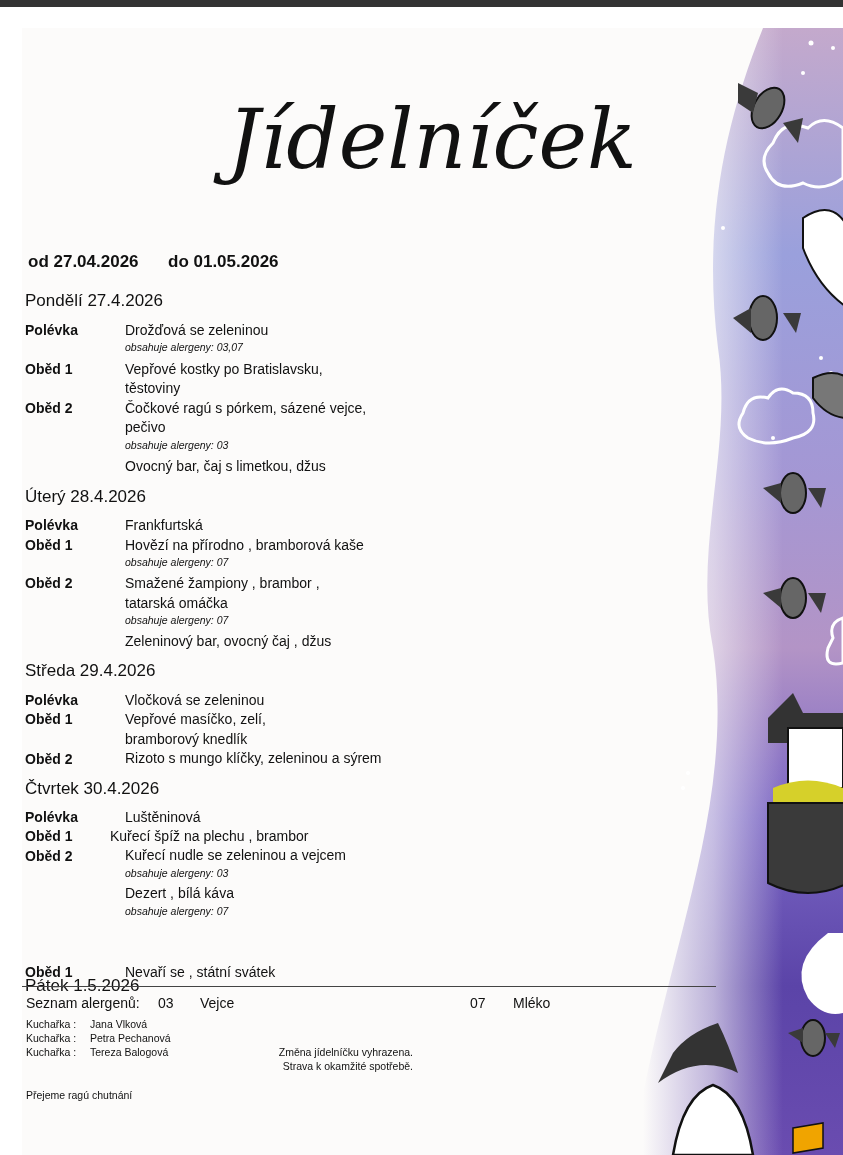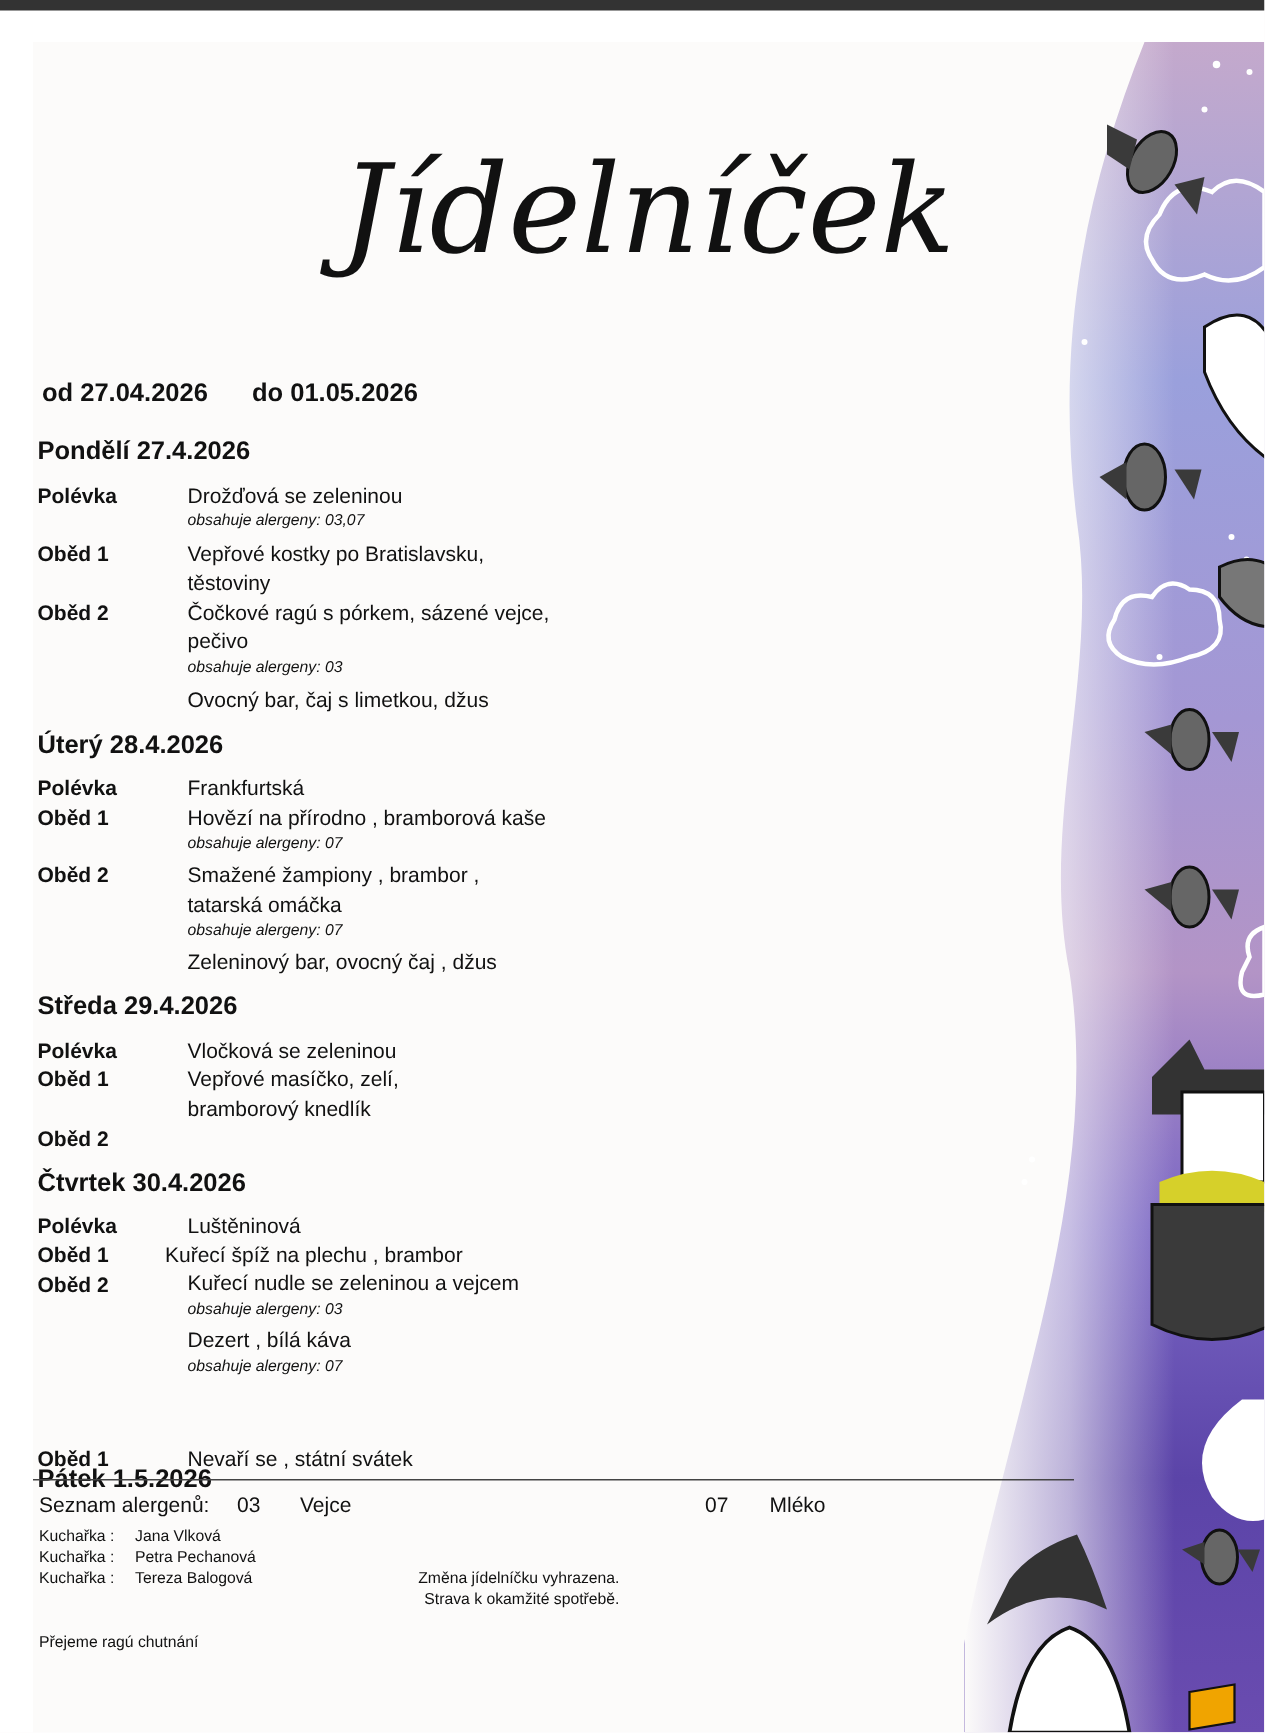--- a/index.html
+++ b/index.html
@@ -3,21 +3,21 @@
 <meta charset="utf-8">
 <style>
   html, body { margin:0; padding:0; }
   body { width:843px; height:1155px; background:#ffffff; position:relative; overflow:hidden; font-family:"Liberation Sans", sans-serif; color:#111; }
   .topbar { position:absolute; left:0; top:0; width:843px; height:7px; background:#333333; }
   .page { position:absolute; left:22px; top:28px; width:821px; height:1127px; background:#fcfbfa; overflow:hidden; }
   .deco { position:absolute; right:0; top:0; width:200px; height:1127px; }
   .title { position:absolute; left:190px; top:20px; width:440px; height:170px; }
   .abs { position:absolute; white-space:nowrap; }
   .range { font-size:17px; font-weight:bold; }
-  .day { font-size:17px; font-weight:bold; }
+  .day { font-size:17px; font-weight:normal; }
   .label { font-size:14px; font-weight:bold; }
   .dish { font-size:14px; }
   .allergen { font-size:10.5px; font-style:italic; }
   .small { font-size:10.5px; }
   .footer-main { font-size:14px; }
   .rule { position:absolute; left:0; top:958px; width:694px; height:1px; background:#444; }
 </style>
 </head>
 <body>
 
@@ -131,20 +131,21 @@
   <div class="abs allergen" style="left:103px; top:586px;">obsahuje alergeny: 07</div>
   <div class="abs dish" style="left:103px; top:605px;">Zeleninový bar, ovocný čaj , džus</div>
 
   <div class="abs day" style="left:3px; top:633px;">Středa 29.4.2026</div>
   <div class="abs label" style="left:3px; top:664px;">Polévka</div>
   <div class="abs dish" style="left:103px; top:664px;">Vločková se zeleninou</div>
   <div class="abs label" style="left:3px; top:683px;">Oběd 1</div>
   <div class="abs dish" style="left:103px; top:683px;">Vepřové masíčko, zelí,</div>
   <div class="abs dish" style="left:103px; top:703px;">bramborový knedlík</div>
   <div class="abs label" style="left:3px; top:723px;">Oběd 2</div>
+  <div class="abs dish" style="left:103px; top:722px;">Rizoto s mungo klíčky, zeleninou a sýrem</div>
 
   <div class="abs day" style="left:3px; top:751px;">Čtvrtek 30.4.2026</div>
   <div class="abs label" style="left:3px; top:781px;">Polévka</div>
   <div class="abs dish" style="left:103px; top:781px;">Luštěninová</div>
   <div class="abs label" style="left:3px; top:800px;">Oběd 1</div>
   <div class="abs dish" style="left:88px; top:800px;">Kuřecí špíž na plechu , brambor</div>
   <div class="abs label" style="left:3px; top:820px;">Oběd 2</div>
   <div class="abs dish" style="left:103px; top:819px;">Kuřecí nudle se zeleninou a vejcem</div>
   <div class="abs allergen" style="left:103px; top:839px;">obsahuje alergeny: 03</div>
   <div class="abs dish" style="left:103px; top:857px;">Dezert , bílá káva</div>

